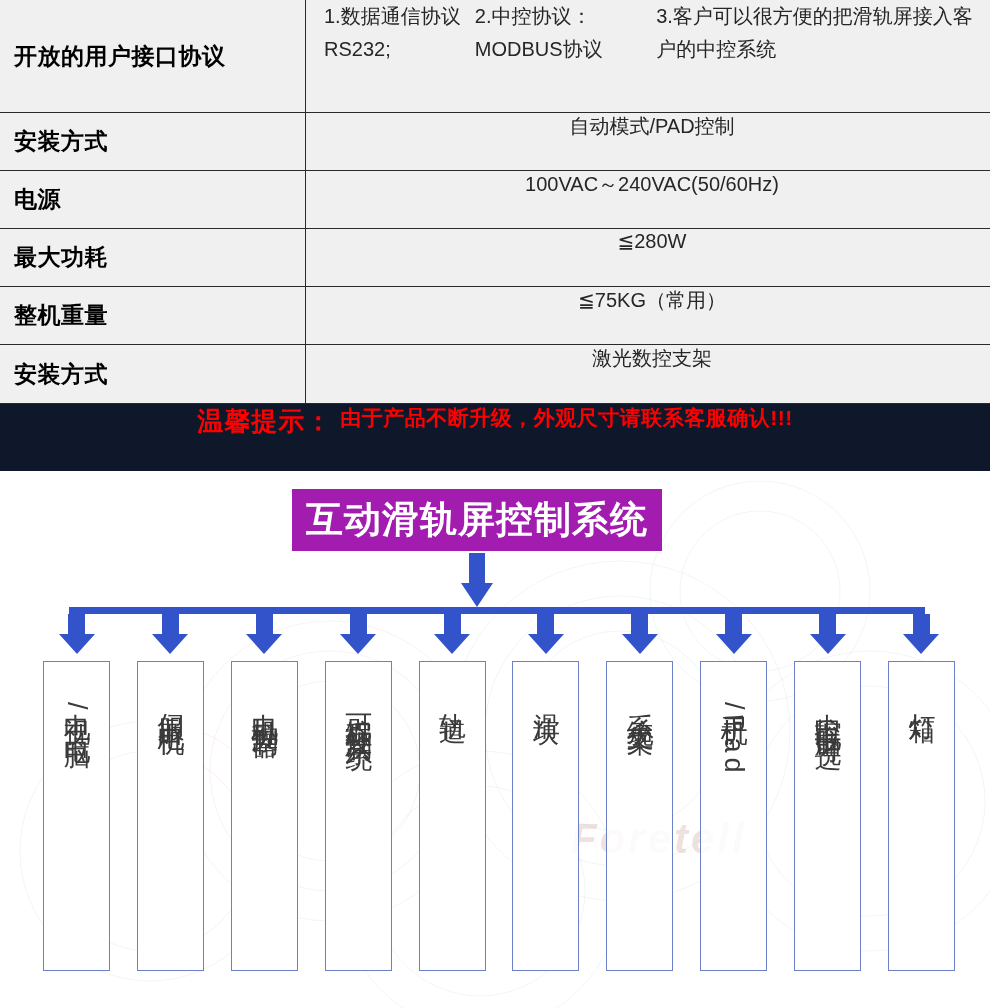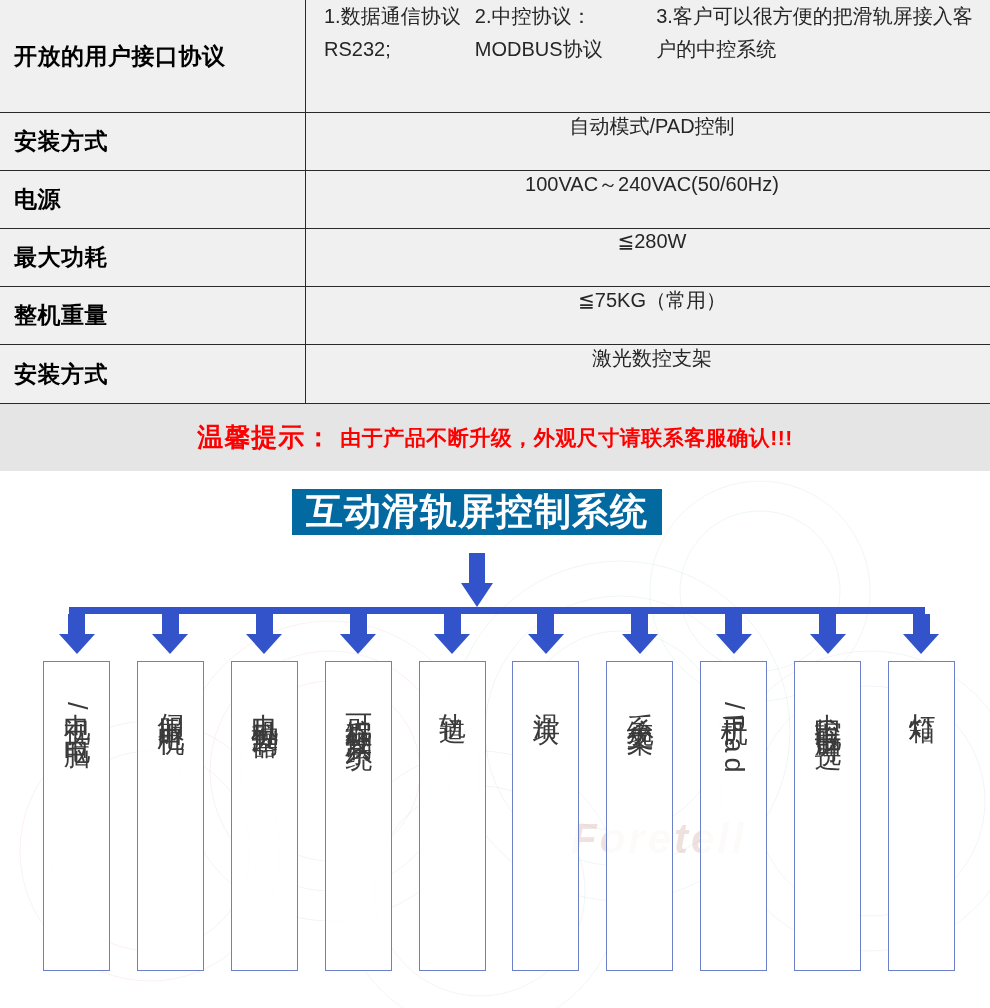--- a/index.html
+++ b/index.html
@@ -45,23 +45,23 @@
     color: #262626;
   }
   .t-row.tall { height: 113px; }
   .t-row.std  { height: 58px; }
   .t-value .line { line-height: 33px; }
 
   
   .notice {
     height: 67px;
     display: flex;
-    align-items: center;
+    align-items: flex-start;
     justify-content: center;
-    background: #e5e5e5;
+    background: #0f172a;
   }
   .notice .prefix {
     color: #fe0000;
     font-weight: bold;
     font-size: 26px;
     letter-spacing: 1px;
   }
   .notice .text {
     color: #fe0000;
     font-weight: bold;
@@ -80,22 +80,22 @@
   .watermark-svg {
     position: absolute;
     inset: 0;
     pointer-events: none;
   }
   .title-box {
     position: absolute;
     left: 292px;
     top: 18px;
     width: 370px;
-    height: 46px;
-    background: #0369a1;
+    height: 62px;
+    background: #a21caf;
     color: #ffffff;
     font-size: 37px;
     font-weight: bold;
     letter-spacing: 1px;
     display: flex;
     align-items: center;
     justify-content: center;
     z-index: 2;
   }
   .center-arrow {

